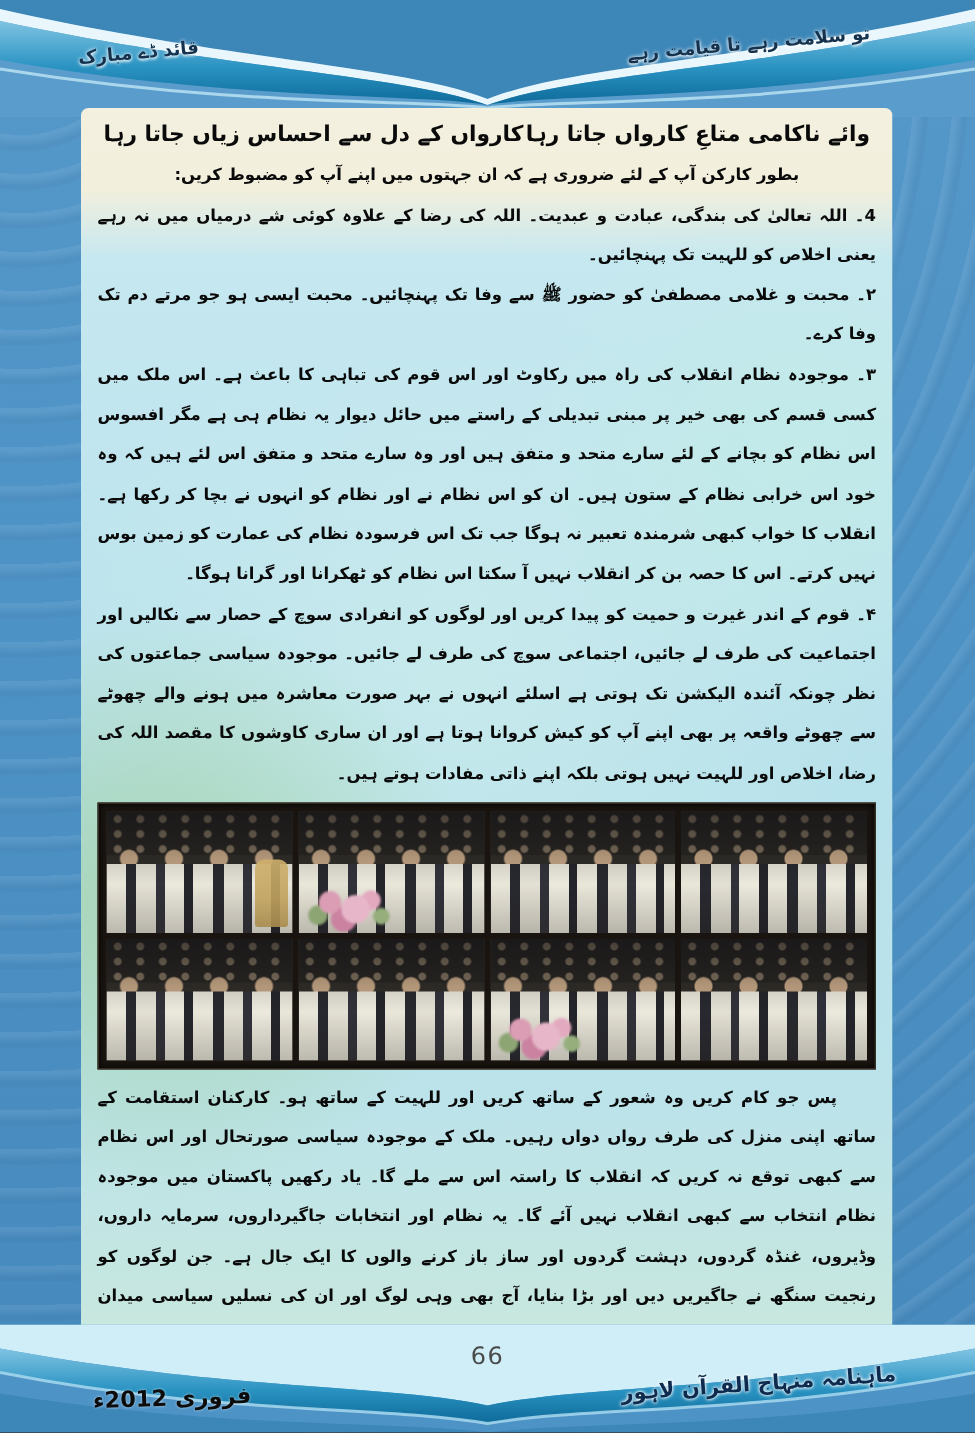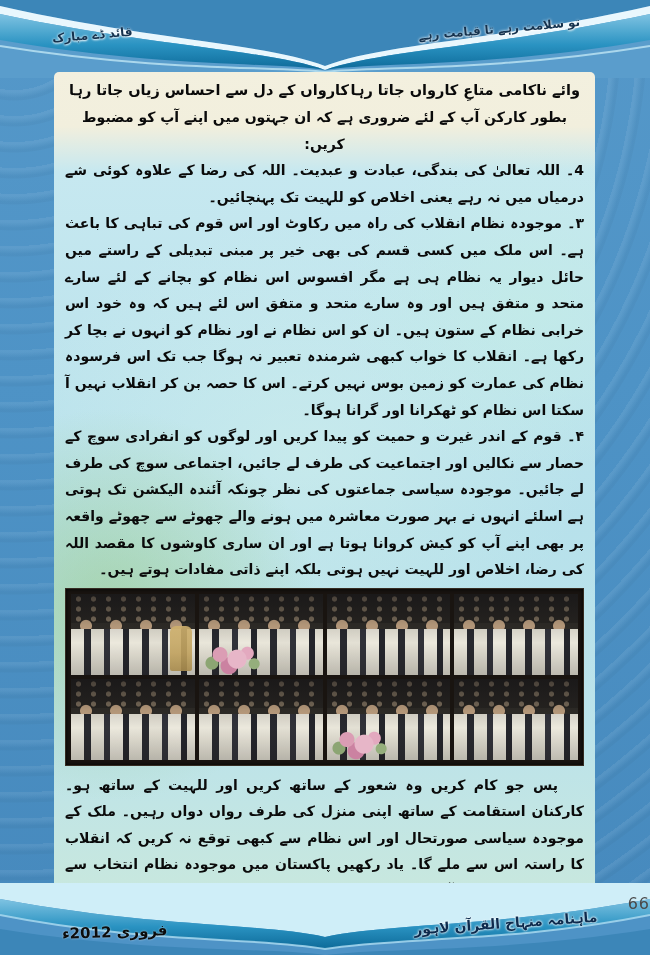--- a/index.html
+++ b/index.html
@@ -15,21 +15,21 @@
   .band-top{top:0;}
   .band-bottom{bottom:0;}
   .hdr-text{
     position:absolute;font-size:12px;font-weight:bold;color:#14324e;
     text-shadow:0 0 3px rgba(255,255,255,0.95),0 1px 2px rgba(255,255,255,0.8);
     direction:rtl;white-space:nowrap;
   }
   .hdr-left{left:52px;top:28px;transform:rotate(-5deg);}
   .hdr-right{right:70px;top:22px;transform:rotate(-5deg);}
   .page-number{
-    position:absolute;left:0;right:0;bottom:42px;text-align:right;
+    position:absolute;left:0;right:0;bottom:42px;text-align:center;
     font-size:16px;color:#4a4a4a;letter-spacing:1px;
   }
   .ft-left{
     position:absolute;left:62px;bottom:14px;direction:rtl;
     font-size:15px;font-weight:bold;color:#0c0c0c;
     text-shadow:0 0 2px rgba(255,255,255,0.6);transform:rotate(-2deg);
   }
   .ft-right{
     position:absolute;right:52px;bottom:24px;direction:rtl;
     font-size:14px;font-weight:bold;color:#0d2b4e;
@@ -40,21 +40,21 @@
     position:absolute;left:54px;top:72px;width:541px;height:833px;
     box-sizing:border-box;padding:5px 11px 4px;overflow:hidden;
     border-radius:5px;
     background:
       radial-gradient(ellipse 300px 280px at 10% 64%, rgba(148,198,118,0.50), transparent 70%),
       radial-gradient(ellipse 260px 240px at 88% 28%, rgba(196,238,228,0.55), transparent 72%),
       radial-gradient(ellipse 380px 320px at 46% 46%, rgba(214,242,236,0.45), transparent 75%),
       linear-gradient(180deg,#f3f0df 0%,#f2efdd 6.5%,#c6e8f0 12%,#b7e1eb 54%,#bce3ea 80%,#c9e8dd 100%);
     direction:rtl;color:#0a0a0a;
   }
-  .content p{margin:0;font-size:14px;font-weight:bold;line-height:26.6px;
+  .content p{margin:0;font-size:11px;font-weight:bold;line-height:26.6px;
     text-align:justify;text-align-last:right;}
   .verse{display:flex;justify-content:space-between;direction:rtl;
     font-size:14.5px;font-weight:bold;line-height:27px;padding:0 4px;}
   .intro{text-align:center !important;text-align-last:center !important;}
   .indent{text-indent:26px;}
   
   .photo-frame{
     width:100%;box-sizing:border-box;height:178px;margin:5px 0 6px;
     background:#191410;border:1px solid #352c22;padding:5px;
     display:grid;grid-template-columns:repeat(4,1fr);grid-template-rows:1fr 1fr;gap:4px;
@@ -112,20 +112,21 @@
   <div class="content">
 
     <div class="verse">
       <span>وائے ناکامی متاعِ کارواں جاتا رہا</span>
       <span>کارواں کے دل سے احساس زیاں جاتا رہا</span>
     </div>
 
     <p class="intro">بطور کارکن آپ کے لئے ضروری ہے کہ ان جہتوں میں اپنے آپ کو مضبوط کریں:</p>
 
     <p>4۔ اللہ تعالیٰ کی بندگی، عبادت و عبدیت۔ اللہ کی رضا کے علاوہ کوئی شے درمیاں میں نہ رہے یعنی اخلاص کو للہیت تک پہنچائیں۔</p>
+    <p>۲۔ محبت و غلامی مصطفیٰ کو حضور ﷺ سے وفا تک پہنچائیں۔ محبت ایسی ہو جو مرتے دم تک وفا کرے۔</p>
     <p>۳۔ موجودہ نظام انقلاب کی راہ میں رکاوٹ اور اس قوم کی تباہی کا باعث ہے۔ اس ملک میں کسی قسم کی بھی خیر پر مبنی تبدیلی کے راستے میں حائل دیوار یہ نظام ہی ہے مگر افسوس اس نظام کو بچانے کے لئے سارے متحد و متفق ہیں اور وہ سارے متحد و متفق اس لئے ہیں کہ وہ خود اس خرابی نظام کے ستون ہیں۔ ان کو اس نظام نے اور نظام کو انہوں نے بچا کر رکھا ہے۔ انقلاب کا خواب کبھی شرمندہ تعبیر نہ ہوگا جب تک اس فرسودہ نظام کی عمارت کو زمین بوس نہیں کرتے۔ اس کا حصہ بن کر انقلاب نہیں آ سکتا اس نظام کو ٹھکرانا اور گرانا ہوگا۔</p>
     <p>۴۔ قوم کے اندر غیرت و حمیت کو پیدا کریں اور لوگوں کو انفرادی سوچ کے حصار سے نکالیں اور اجتماعیت کی طرف لے جائیں، اجتماعی سوچ کی طرف لے جائیں۔ موجودہ سیاسی جماعتوں کی نظر چونکہ آئندہ الیکشن تک ہوتی ہے اسلئے انہوں نے بہر صورت معاشرہ میں ہونے والے چھوٹے سے چھوٹے واقعہ پر بھی اپنے آپ کو کیش کروانا ہوتا ہے اور ان ساری کاوشوں کا مقصد اللہ کی رضا، اخلاص اور للہیت نہیں ہوتی بلکہ اپنے ذاتی مفادات ہوتے ہیں۔</p>
 
     <div class="photo-frame">
 
       <div class="photo">
         <div class="ph-top"></div>
         <div class="ph-heads"></div>
         <div class="ph-bodies"></div>
         <div class="ph-shade"></div>

